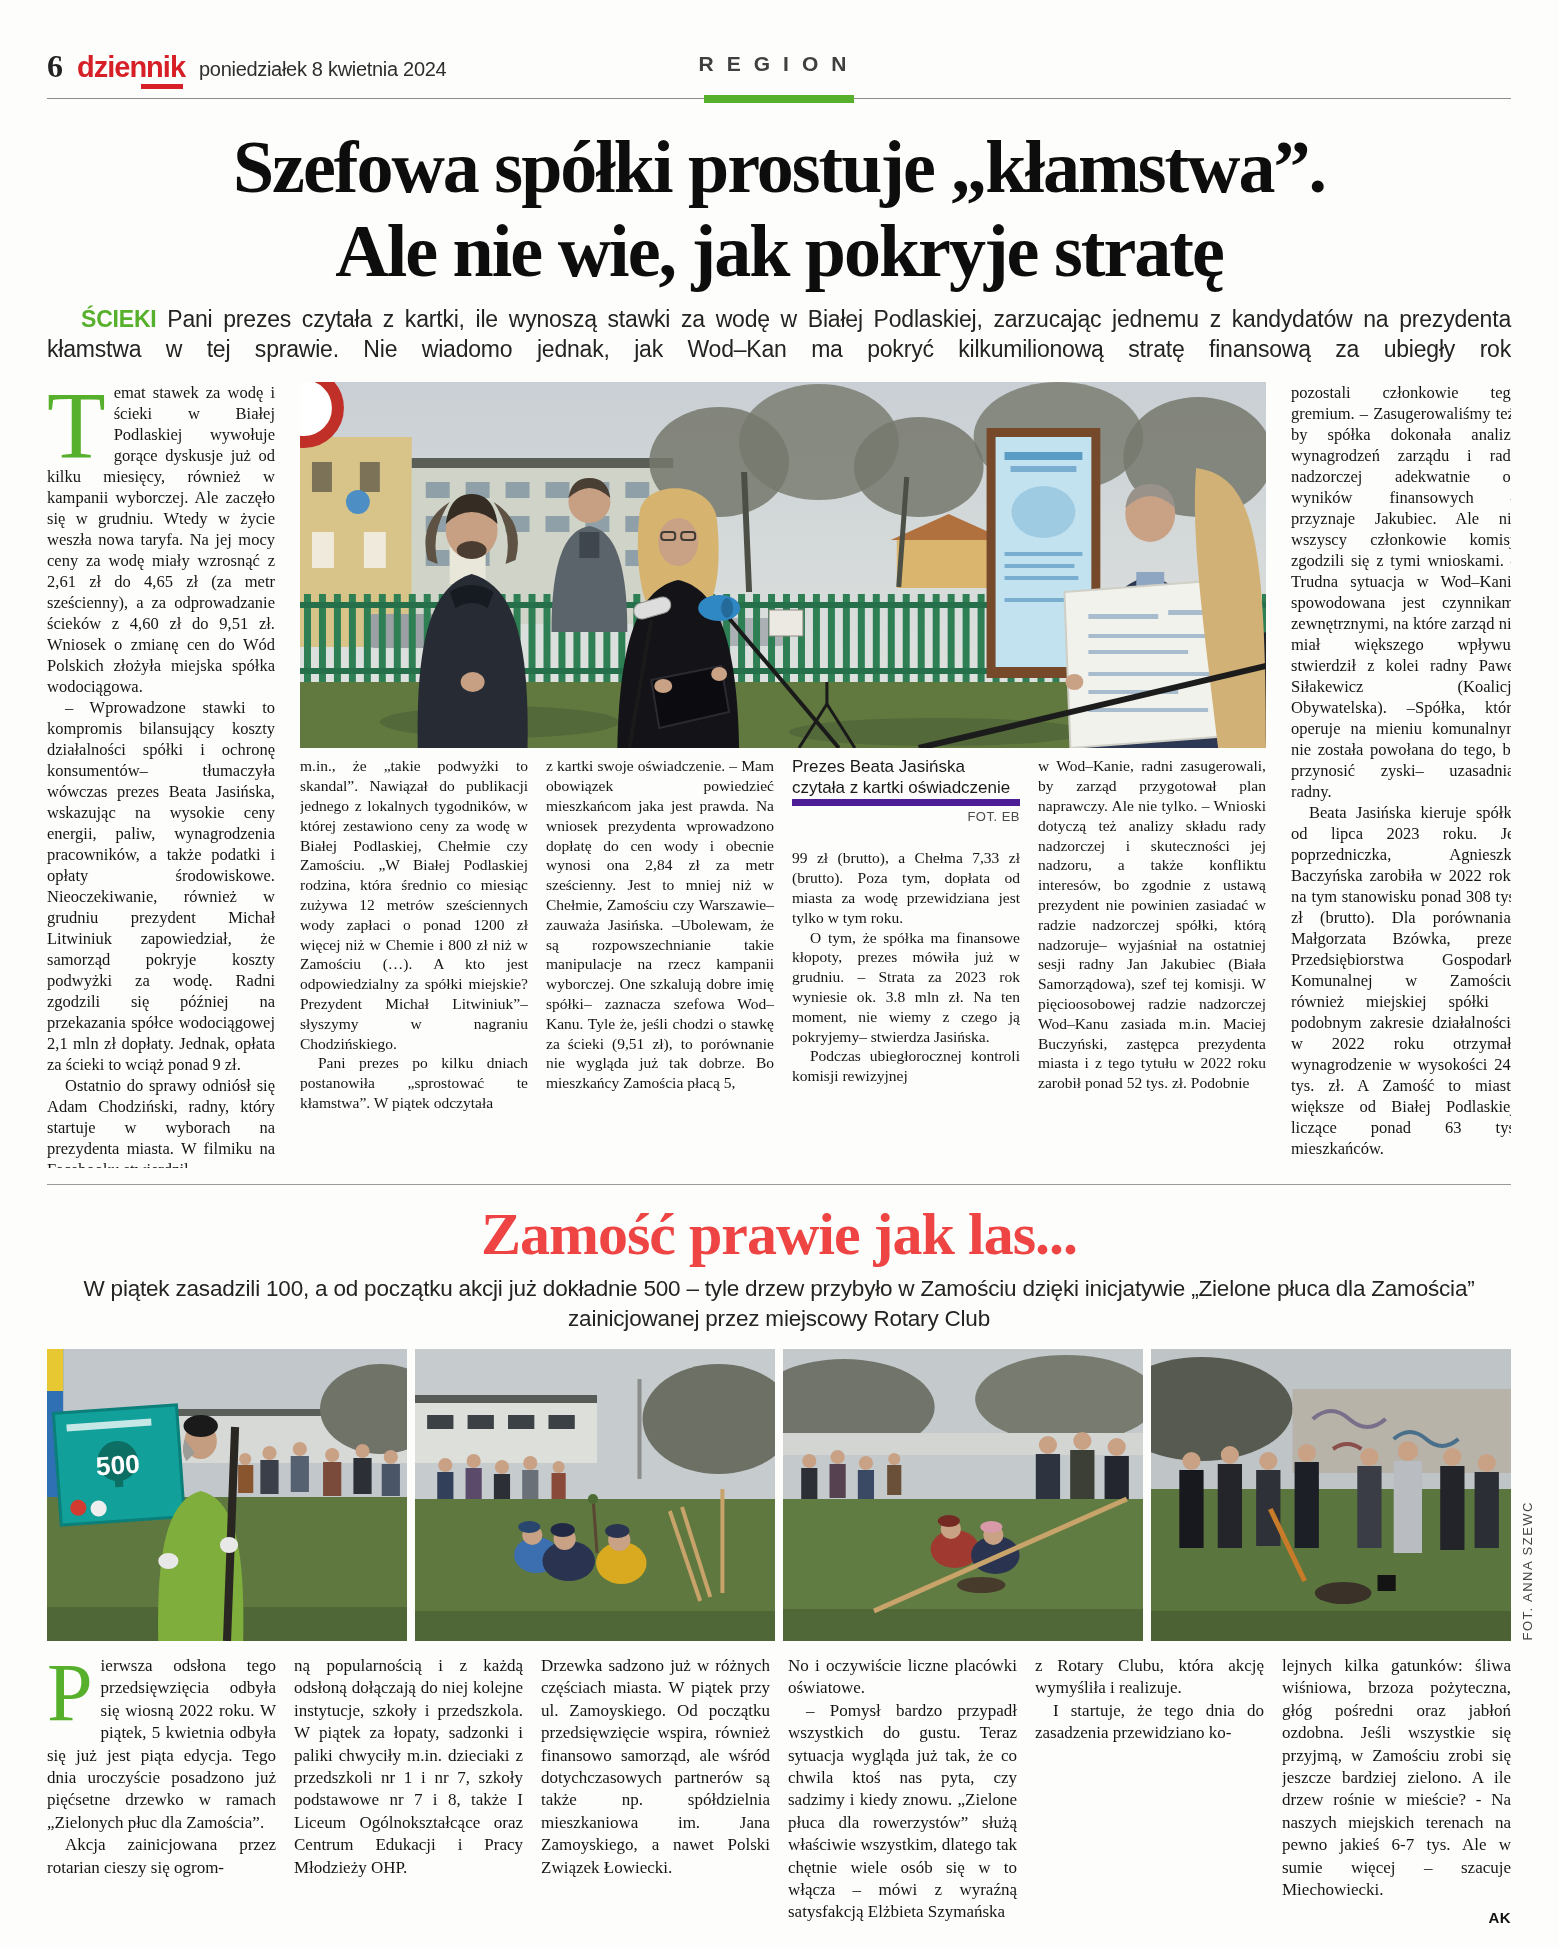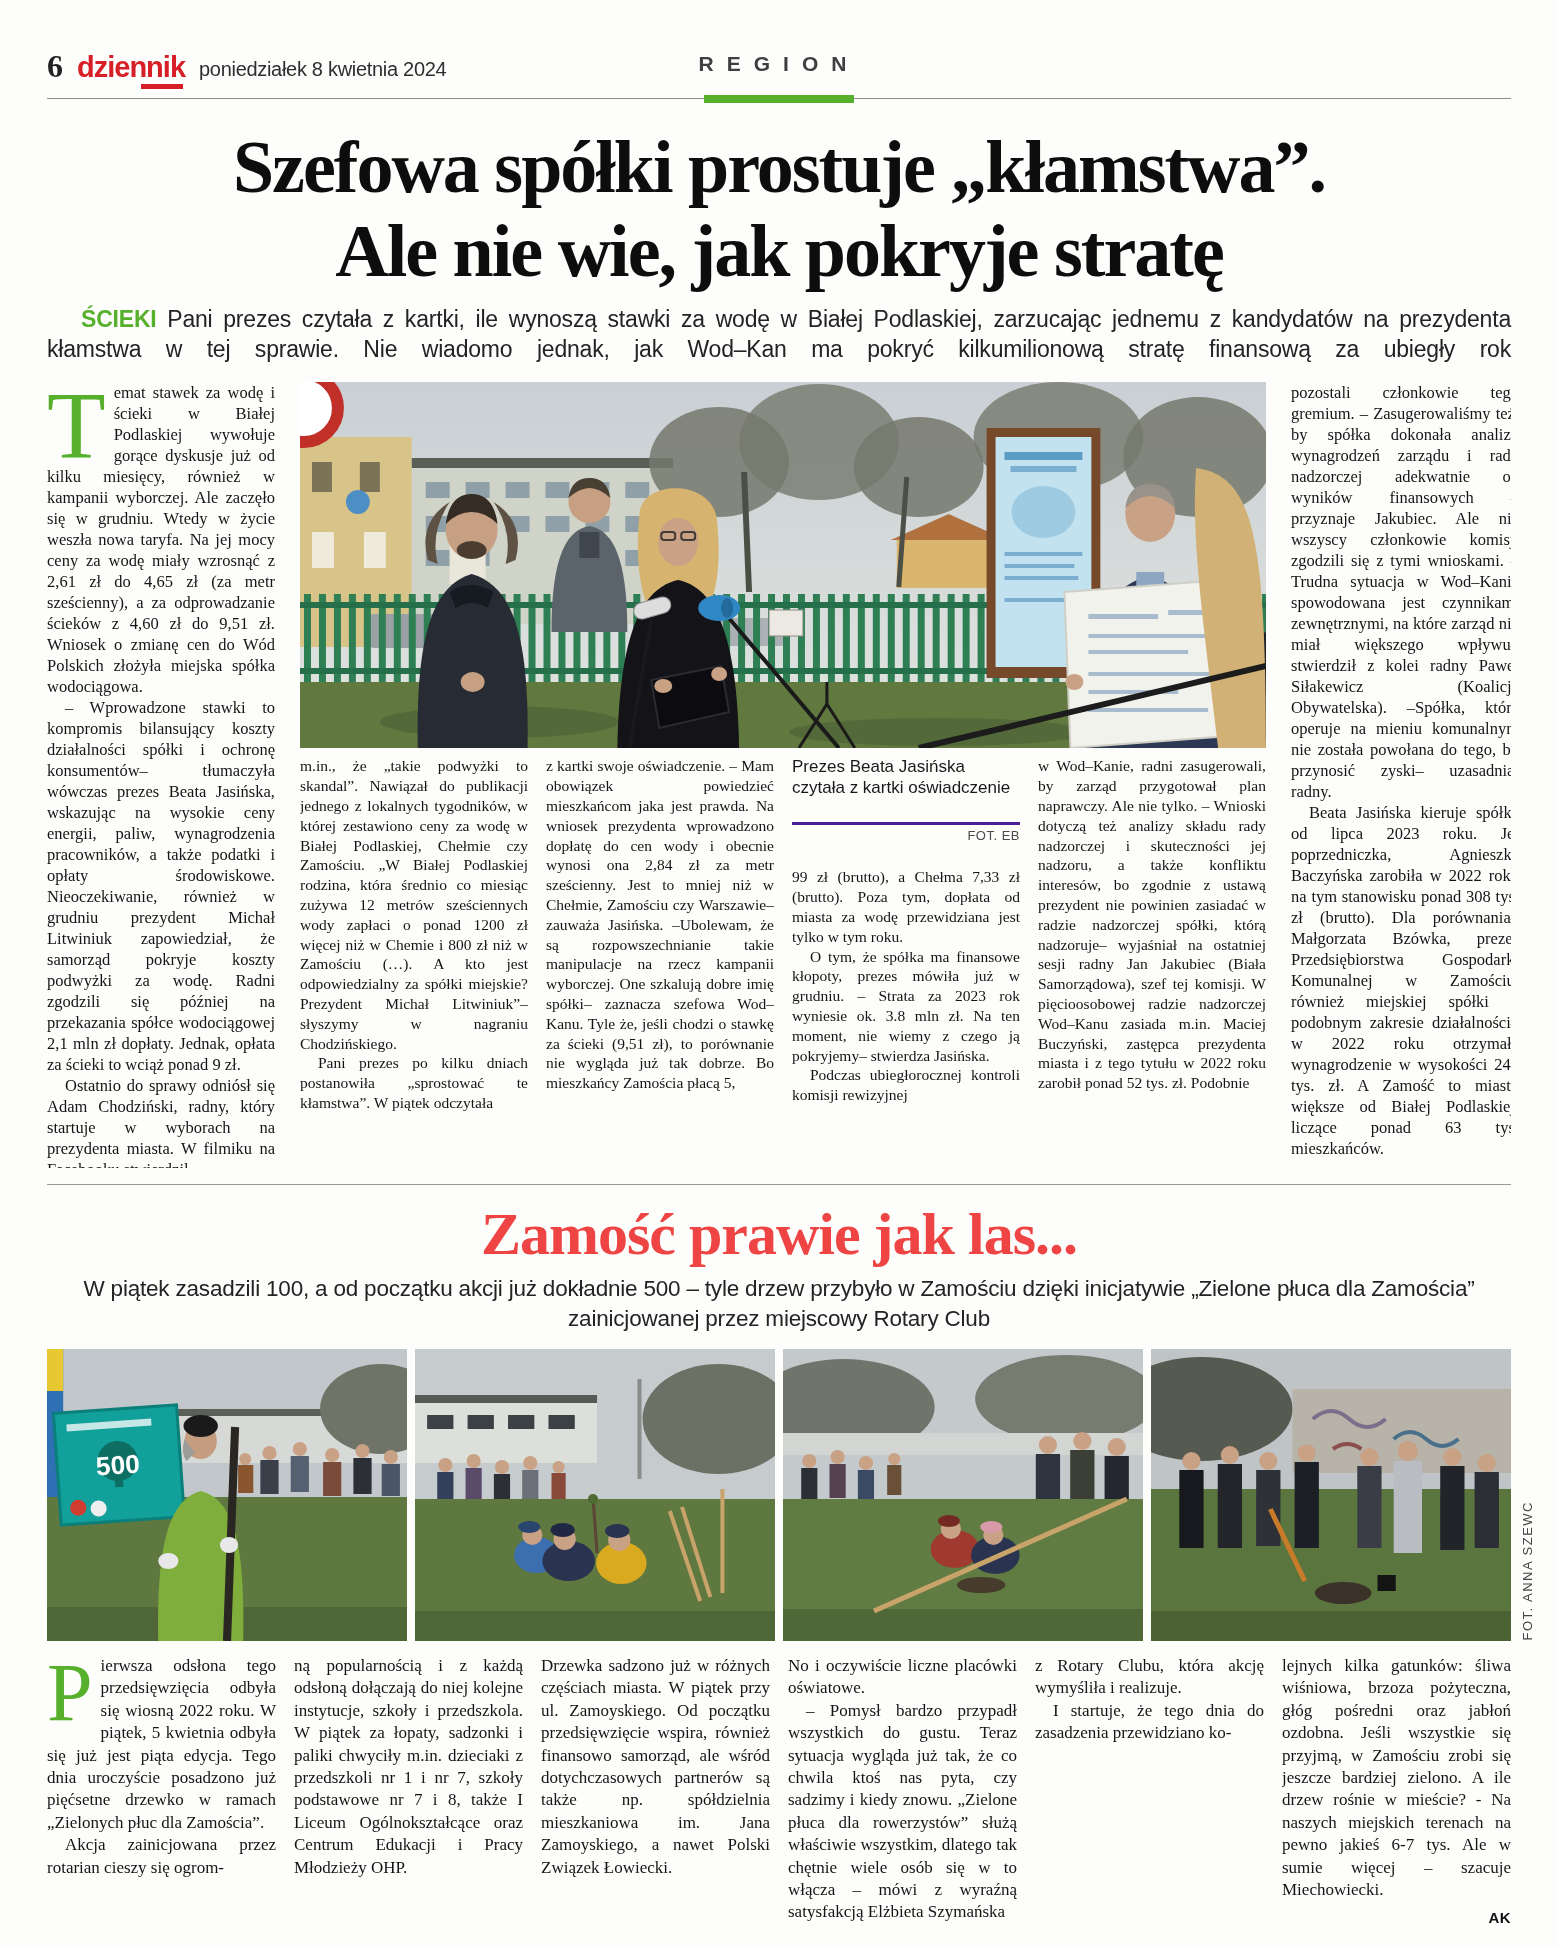--- a/index.html
+++ b/index.html
@@ -30,21 +30,21 @@
   .a1-col{width:228px;flex:none;font:16.5px/21px "Liberation Serif",serif;text-align:justify;overflow:hidden;}
   .a1-col p,.mid-col p,.a2-col p{margin:0;}
   .a1-col p+p,.mid-col p+p,.a2-col p+p{text-indent:18px;}
   .mid{width:966px;flex:none;}
   .a1-photo{width:966px;height:366px;margin-bottom:8px;}
   .a1-photo svg{display:block;width:100%;height:100%;}
   .mid-cols{display:flex;gap:18px;height:408px;overflow:hidden;}
   .mid-col{width:228px;flex:none;font:15.5px/19.8px "Liberation Serif",serif;text-align:justify;overflow:hidden;}
   .caption-block{margin-bottom:24px;}
   .caption{font:17px/21px "Liberation Sans",sans-serif;color:#1a1a1a;text-align:left;}
-  .credit-row{border-top:3px solid #4c1d95;margin-top:24px;padding-top:3px;text-align:right;
+  .credit-row{border-top:7px solid #4c1d95;margin-top:1px;padding-top:3px;text-align:right;
     font:13px "Liberation Sans",sans-serif;color:#4a4a4a;letter-spacing:.5px;}
   .dropcap-t::first-letter{color:#57b02c;float:left;font-size:96px;line-height:.76;padding:8px 8px 0 0;}
   .dropcap-p::first-letter{color:#57b02c;float:left;font-size:82px;line-height:.78;padding:6px 8px 0 0;}
   .byline{margin-top:8px;text-align:right;font:bold 15px "Liberation Sans",sans-serif;
     color:#111;letter-spacing:.4px;}
   
   .divider{border-top:1px solid #9a9a9a;margin:16px 0 0;}
   .headline2{margin:18px 0 8px;text-align:center;
     font:bold 60px/1.05 "Liberation Serif",serif;color:#ef4444;letter-spacing:-1px;}
   .sub2{max-width:1420px;margin:0 auto 16px;text-align:center;

